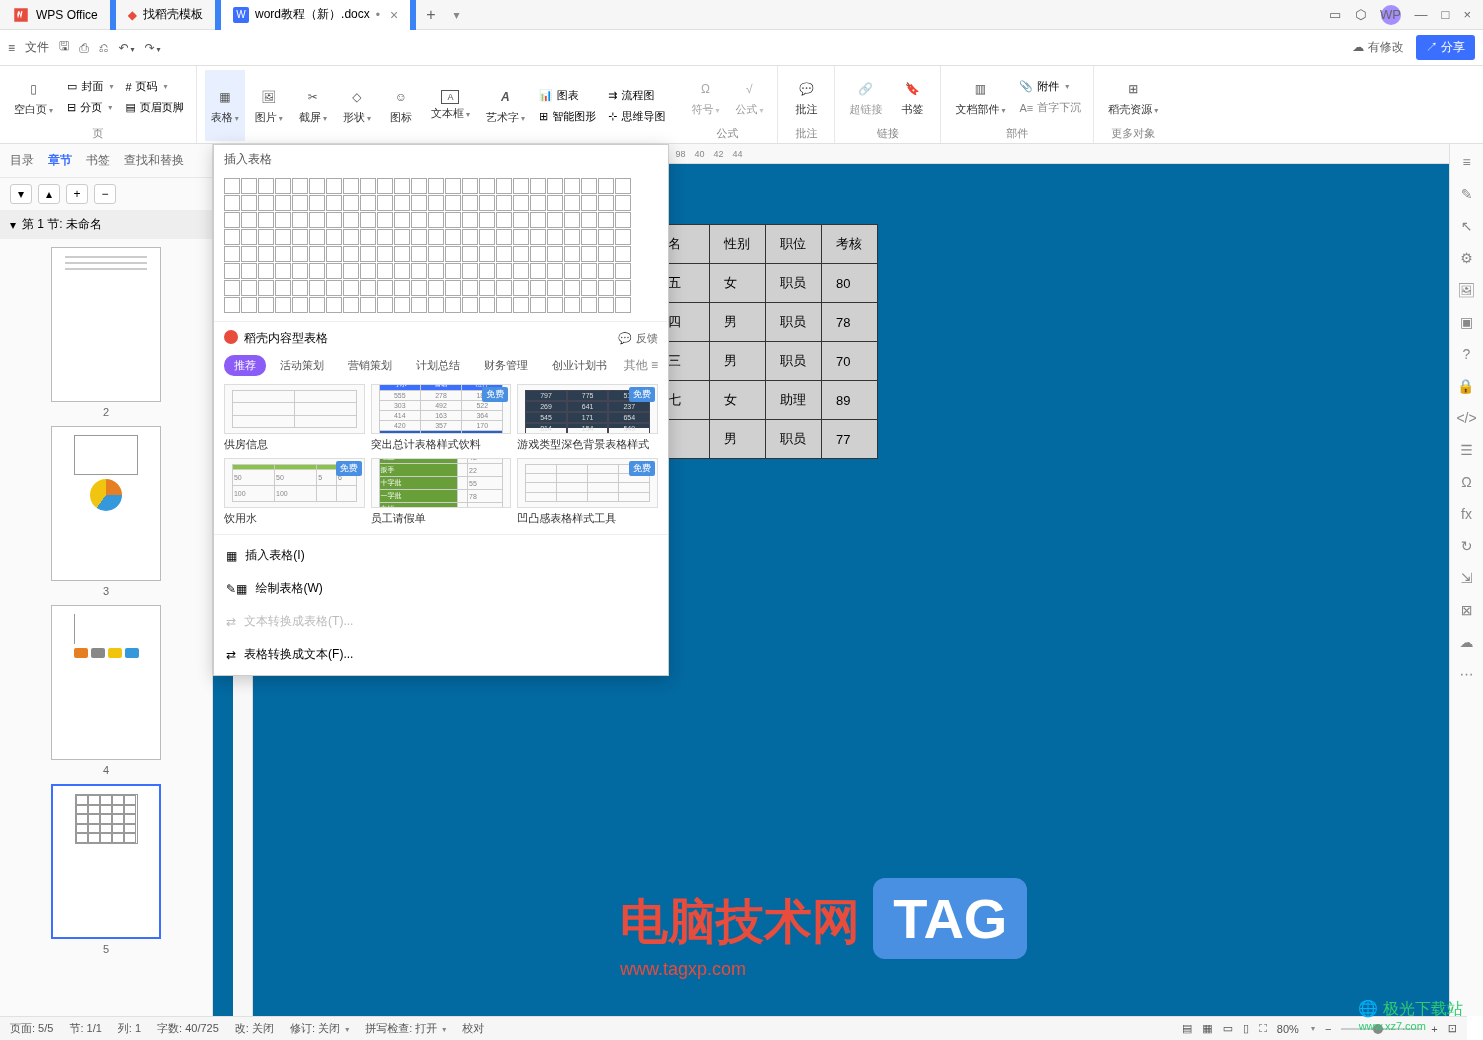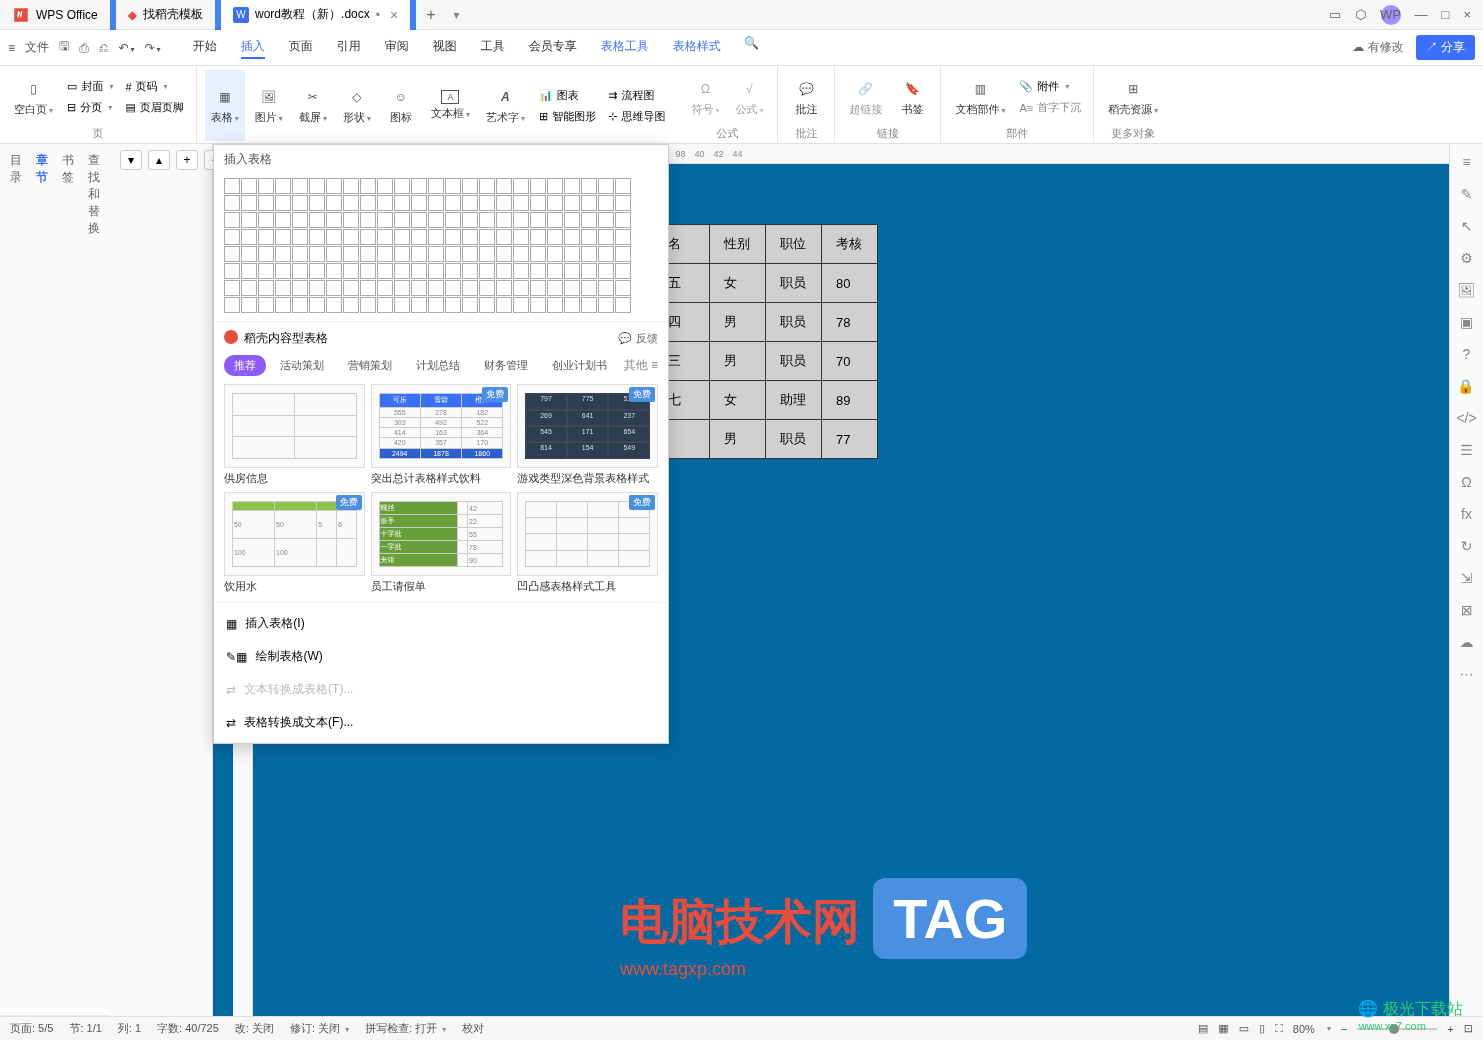--- a/index.html
+++ b/index.html
@@ -33,21 +33,21 @@
 .ribbon-row { display: flex; gap: 4px; flex: 1; }
 .ribbon-item { display: flex; flex-direction: column; align-items: center; justify-content: center; gap: 2px; padding: 2px 6px; cursor: pointer; min-width: 40px; }
 .ribbon-item-sm { display: flex; align-items: center; gap: 4px; padding: 2px 4px; cursor: pointer; font-size: 11px; }
 .ribbon-icon { width: 22px; height: 22px; display: flex; align-items: center; justify-content: center; color: #555; }
 .ribbon-label { font-size: 11px; color: #333; white-space: nowrap; }
 .group-label { text-align: center; font-size: 11px; color: #888; padding-top: 2px; }
 .ribbon-col { display: flex; flex-direction: column; gap: 2px; justify-content: center; }
 
 
 .content-area { display: flex; height: calc(100% - 30px - 36px - 78px - 24px); }
-.nav-panel { width: 213px; border-right: 1px solid #e0e0e0; display: flex; flex-direction: row; background: #fafafa; }
+.nav-panel { width: 213px; border-right: 1px solid #e0e0e0; display: flex; flex-direction: column; background: #fafafa; }
 .nav-tabs { display: flex; gap: 14px; padding: 8px 10px; border-bottom: 1px solid #e8e8e8; font-size: 12px; }
 .nav-tab { color: #666; cursor: pointer; }
 .nav-tab.active { color: #3a6fff; font-weight: bold; }
 .nav-controls { display: flex; gap: 6px; padding: 6px 10px; }
 .nav-ctrl-btn { width: 22px; height: 20px; border: 1px solid #ccc; border-radius: 3px; display: flex; align-items: center; justify-content: center; cursor: pointer; background: #fff; }
 .section-header { display: flex; align-items: center; padding: 6px 10px; background: #eee; font-size: 12px; gap: 6px; }
 .thumbnails { flex: 1; overflow-y: auto; padding: 8px; }
 .thumb { width: 110px; margin: 0 auto 8px; text-align: center; }
 .thumb-page { width: 110px; height: 155px; background: #fff; border: 1px solid #bbb; display: flex; flex-direction: column; align-items: center; justify-content: flex-start; padding: 8px; gap: 4px; }
 .thumb-page.selected { border: 2px solid #3a6fff; }
@@ -77,33 +77,33 @@
 .template-head { display: flex; justify-content: space-between; align-items: center; margin-bottom: 8px; }
 .template-head-left { display: flex; gap: 6px; font-size: 12px; }
 .red-dot { width: 14px; height: 14px; background: #e74c3c; border-radius: 50%; display: inline-block; }
 .feedback { color: #666; font-size: 11px; display: flex; align-items: center; gap: 4px; cursor: pointer; }
 .template-tabs { display: flex; gap: 4px; margin-bottom: 8px; flex-wrap: wrap; align-items: center; }
 .tpl-tab { padding: 3px 10px; font-size: 11px; border-radius: 10px; cursor: pointer; color: #555; }
 .tpl-tab.active { background: #8b5cf6; color: #fff; }
 .tpl-more { margin-left: auto; font-size: 12px; color: #888; cursor: pointer; }
 .template-grid { display: grid; grid-template-columns: repeat(3, 1fr); gap: 6px; }
 .tpl-item { display: flex; flex-direction: column; gap: 3px; }
-.tpl-preview { height: 84px; border: 1px solid #ddd; position: relative; display: flex; align-items: center; justify-content: center; font-size: 8px; color: #888; background: #fafafa; overflow: hidden; }
+.tpl-preview { height: 50px; border: 1px solid #ddd; position: relative; display: flex; align-items: center; justify-content: center; font-size: 8px; color: #888; background: #fafafa; overflow: hidden; }
 .tpl-badge { position: absolute; top: 2px; right: 2px; background: #4a90e2; color: #fff; font-size: 9px; padding: 1px 4px; border-radius: 2px; }
 .tpl-name { font-size: 11px; color: #333; }
 .popup-actions { border-top: 1px solid #eee; padding: 4px 0; }
 .popup-action { display: flex; align-items: center; gap: 8px; padding: 8px 12px; font-size: 12px; cursor: pointer; }
 .popup-action.disabled { color: #bbb; cursor: default; }
 
 
 .right-sidebar { position: absolute; right: 0; top: 144px; bottom: 24px; width: 34px; background: #fafafa; border-left: 1px solid #e0e0e0; display: flex; flex-direction: column; align-items: center; gap: 16px; padding-top: 10px; }
 .right-sidebar span { color: #888; cursor: pointer; font-size: 14px; }
 
 
-.status-bar { position: absolute; bottom: 0; left: 0; right: 0; height: 24px; background: #f6f6f6; border-top: 1px solid #e0e0e0; display: flex; align-items: center; padding: 0 10px; gap: 16px; font-size: 11px; color: #555; }
+.status-bar { position: absolute; bottom: 0; left: 0; right: 16px; height: 24px; background: #f6f6f6; border-top: 1px solid #e0e0e0; display: flex; align-items: center; padding: 0 10px; gap: 16px; font-size: 11px; color: #555; }
 .status-right { margin-left: auto; display: flex; align-items: center; gap: 10px; }
 .zoom-slider { width: 80px; height: 2px; background: #ccc; position: relative; }
 .zoom-thumb { position: absolute; left: 32px; top: -4px; width: 10px; height: 10px; background: #888; border-radius: 50%; }
 
 
 .watermark1 { position: absolute; bottom: 60px; left: 620px; z-index: 50; }
 .wm-text { font-size: 48px; font-weight: bold; color: #e74c3c; }
 .wm-url { font-size: 18px; color: #e74c3c; }
 .wm-tag { display: inline-block; background: #4a90e2; color: #fff; font-size: 56px; font-weight: bold; padding: 8px 20px; border-radius: 12px; margin-left: 10px; }
 .watermark2 { position: absolute; bottom: 8px; right: 20px; font-size: 16px; color: #2ecc71; z-index: 50; }
@@ -159,33 +159,20 @@
 
 <div class="menu-bar">
   <div class="menu-left">
     <span>≡</span>
     <span>文件</span>
     <span>🖫</span>
     <span>⎙</span>
     <span>⎌</span>
     <span>↶<span class="sm-tri">▾</span></span>
     <span>↷<span class="sm-tri">▾</span></span>
-  </div>
-  <div class="main-tabs">
-    <span class="main-tab">开始</span>
-    <span class="main-tab active">插入</span>
-    <span class="main-tab">页面</span>
-    <span class="main-tab">引用</span>
-    <span class="main-tab">审阅</span>
-    <span class="main-tab">视图</span>
-    <span class="main-tab">工具</span>
-    <span class="main-tab">会员专享</span>
-    <span class="main-tab blue">表格工具</span>
-    <span class="main-tab blue">表格样式</span>
-    <span style="color:#888">🔍</span>
   </div>
   <div class="menu-right">
     <span style="color:#666">☁ <span>有修改</span></span>
     <span class="share-btn">↗ <span>分享</span></span>
   </div>
 </div>
 
 <div class="ribbon">
   <div class="ribbon-group">
     <div class="ribbon-row">

